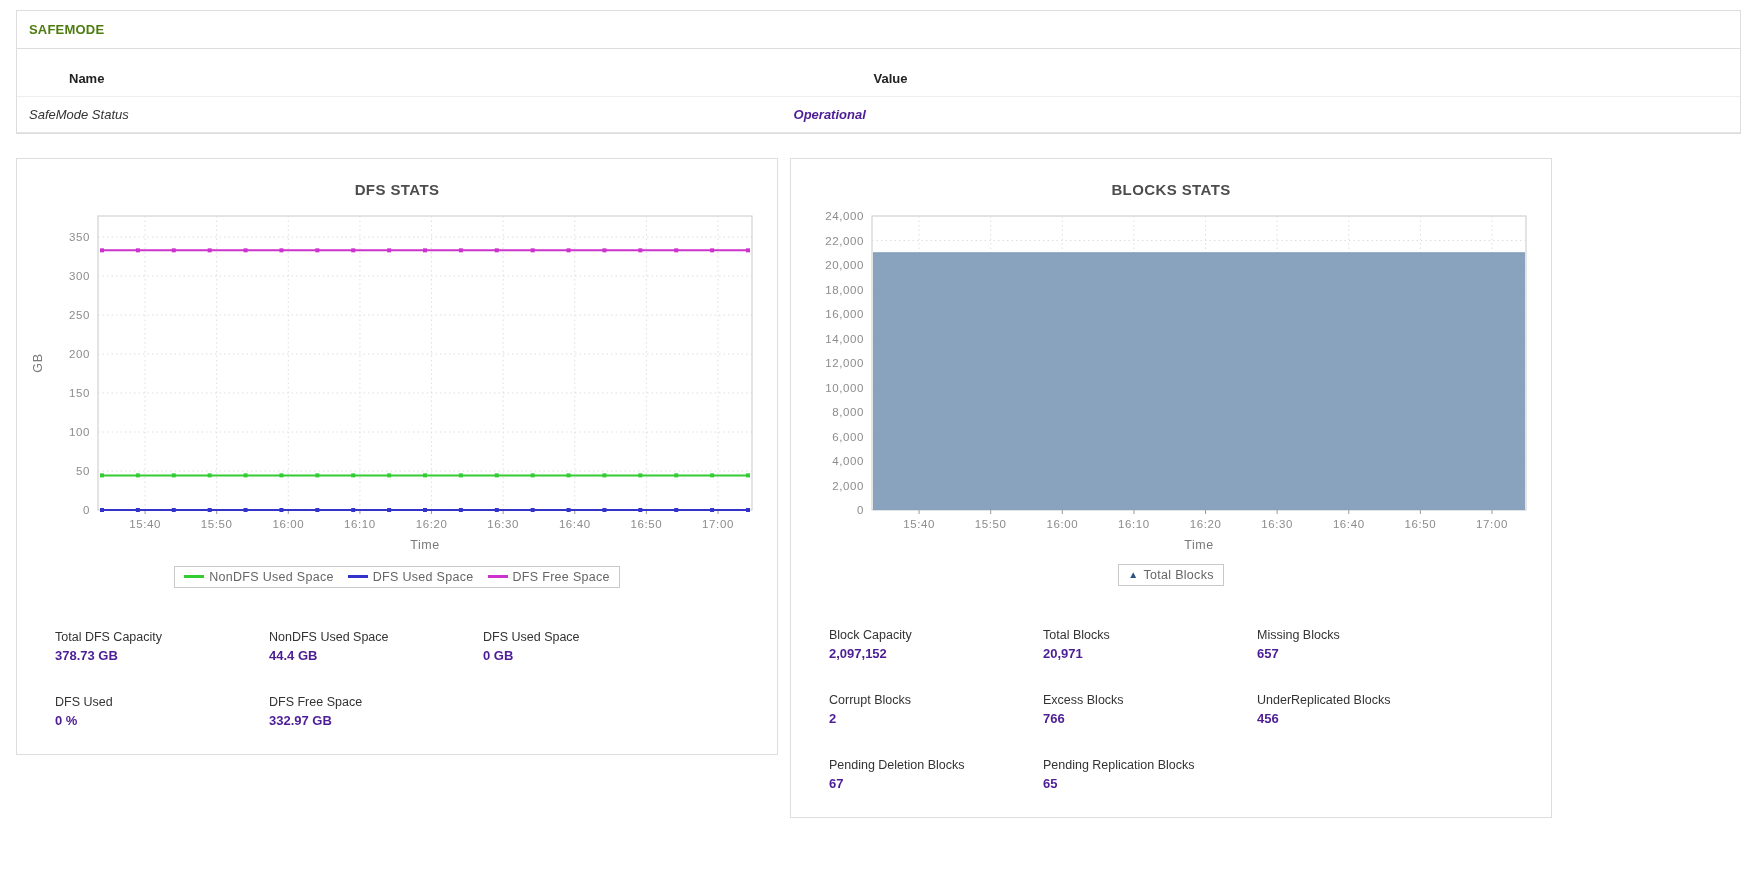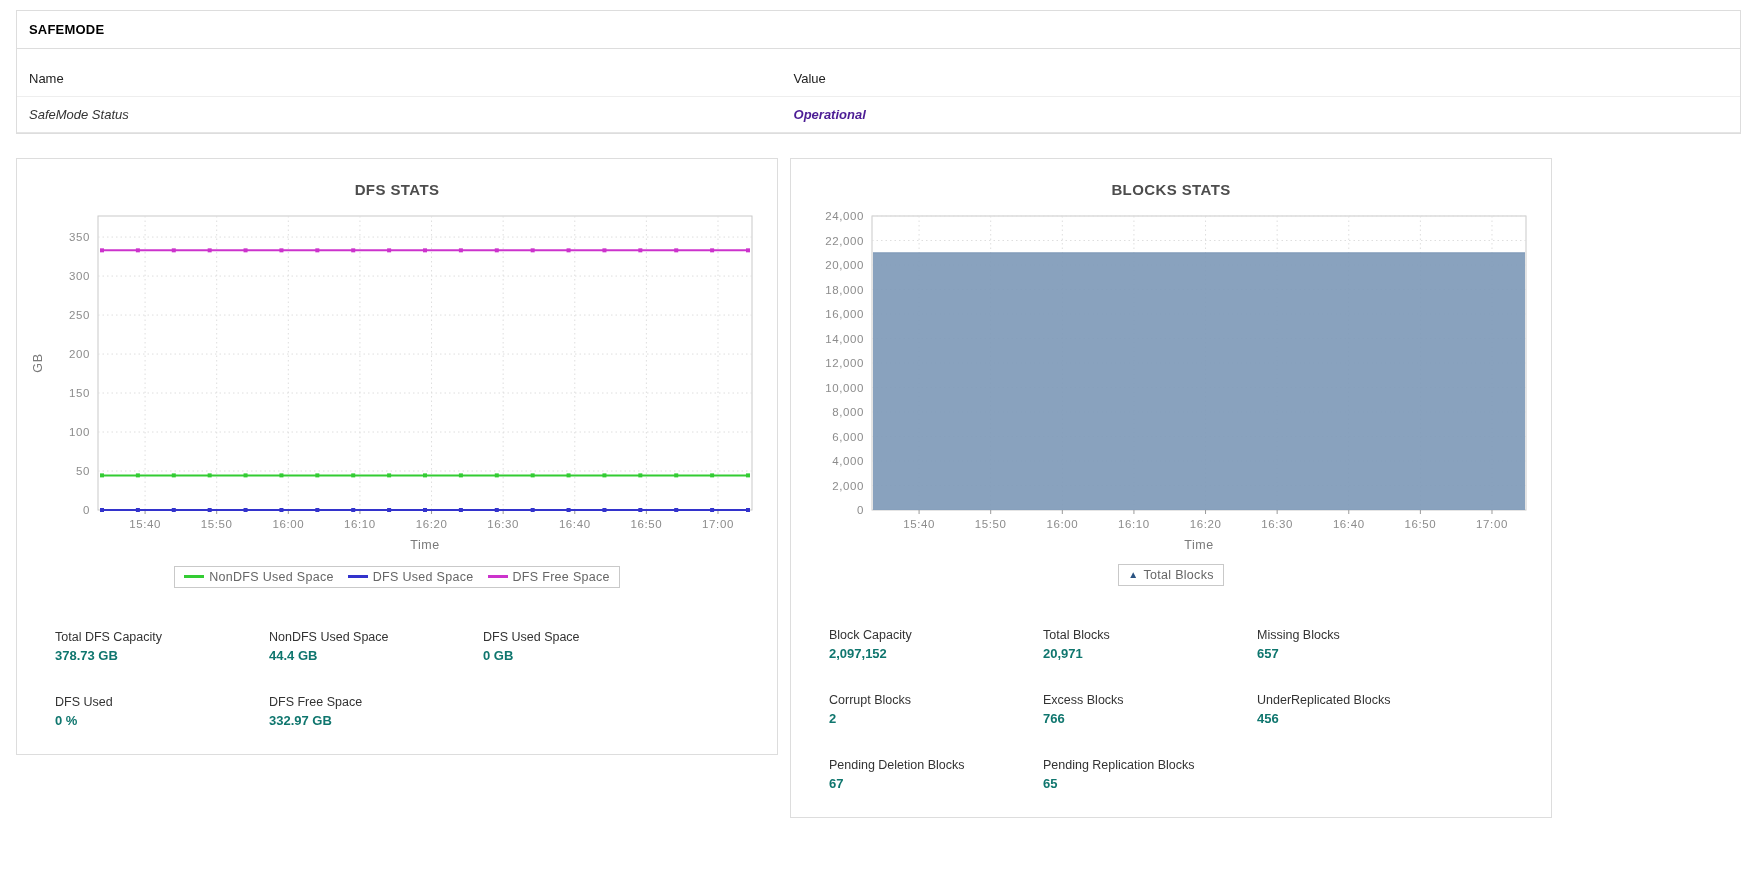--- a/index.html
+++ b/index.html
@@ -1,27 +1,27 @@
 <!DOCTYPE html>
 <html><head>
 <meta charset="utf-8">
 <style>
   * { box-sizing: border-box; }
   html, body { margin: 0; padding: 0; background: #fff; font-family: "Liberation Sans", sans-serif; color: #333; }
   .page { padding: 10px 16px 40px 16px; width: 1757px; }
 
   
   .safemode-panel { border: 1px solid #ddd; background: #fff; margin-bottom: 24px; }
-  .panel-header { padding: 11px 12px; font-size: 13px; font-weight: bold; color: #000000; border-bottom: 1px solid #ddd; letter-spacing: 0.2px; }
+  .panel-header { padding: 11px 12px; font-size: 13px; font-weight: bold; color: #4d7c0f; border-bottom: 1px solid #ddd; letter-spacing: 0.2px; }
   .kv-table { padding-top: 12px; }
   .kv-row { display: flex; padding: 10px 12px; border-bottom: 1px solid #eee; font-size: 13px; }
   .kv-row:last-child { border-bottom: 1px solid #e5e5e5; font-style: italic; }
   .kv-name { width: 45%; }
   .kv-value { flex: 1; }
-  .kv-head .kv-name, .kv-head .kv-value { font-weight: normal; color: #222; }
+  .kv-head .kv-name, .kv-head .kv-value { font-weight: bold; color: #222; margin-left: 40px; }
   .kv-bold { font-weight: bold; color: #4c1d95; }
 
   
   .charts-row { display: flex; gap: 12px; align-items: flex-start; }
   .chart-panel { width: 762px; border: 1px solid #ddd; background: #fff; padding: 16px 0 26px 0; }
   .chart-title { margin: 6px 0 6px 0; text-align: center; font-size: 15px; font-weight: bold; color: #4d4d4d; letter-spacing: 0.4px; }
   svg.chart { display: block; margin: 0 auto; }
   svg text { font-family: "Liberation Sans", sans-serif; }
   svg .tick { font-size: 11.5px; fill: #8c8c8c; letter-spacing: 0.6px; }
   svg .axis-label { font-size: 12.5px; fill: #7a7a7a; letter-spacing: 0.6px; }
@@ -29,21 +29,21 @@
   
   .legend-wrap { text-align: center; margin-top: 8px; }
   .legend { display: inline-flex; align-items: center; gap: 14px; border: 1px solid #c9c9c9; background: #fff; padding: 3px 9px; font-size: 12.5px; color: #666; letter-spacing: 0.3px; }
   .legend-item { display: inline-flex; align-items: center; cursor: pointer; }
   .legend-mark-line { display: inline-block; width: 20px; height: 3px; margin-right: 5px; }
   .legend-mark-area { display: inline-block; font-size: 10px; margin-right: 5px; line-height: 1; }
 
   
   .stats-grid { display: grid; grid-template-columns: repeat(3, 214px); row-gap: 32px; margin: 42px 0 0 38px; font-size: 12.5px; }
   .stat-label { color: #333; margin-bottom: 4px; }
-  .stat-value { font-weight: bold; color: #0f766e; font-size: 13px; }
+  .stat-value { font-weight: bold; color: #4c1d95; font-size: 13px; }
 </style>
 </head>
 <body>
 
 <div class="page">
 
   <div class="safemode-panel">
     <div class="panel-header">SAFEMODE</div>
     <div class="kv-table">
       <div class="kv-row kv-head">

